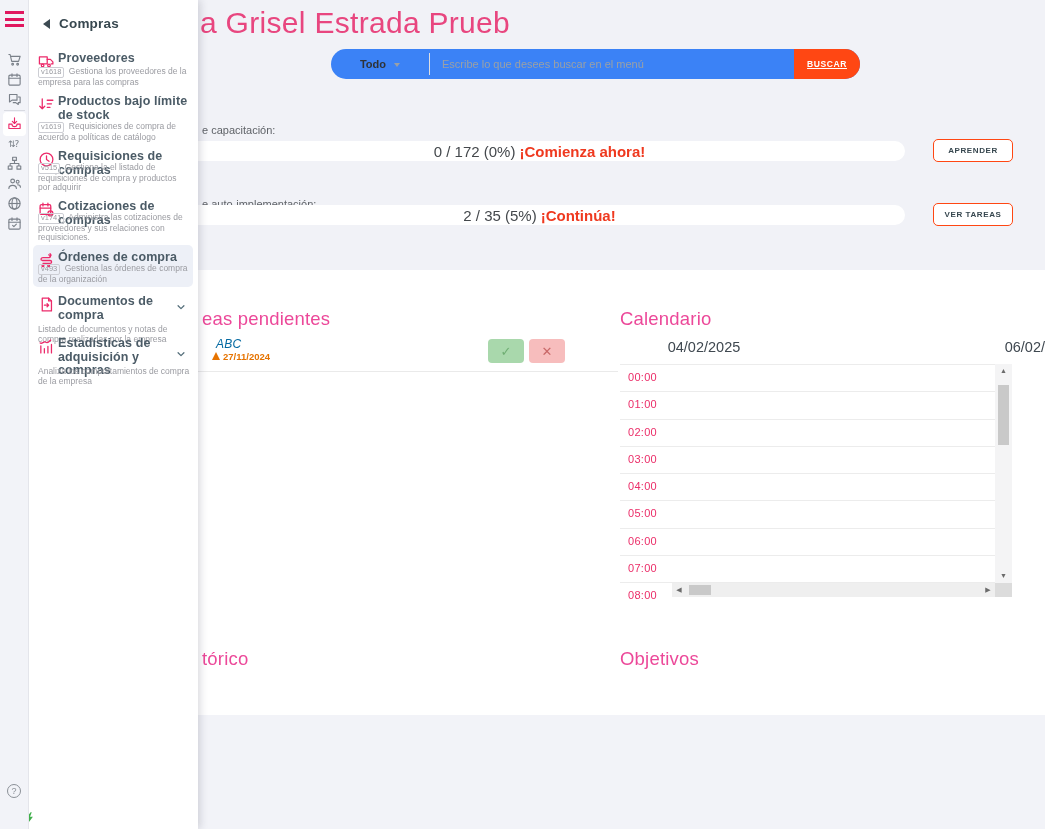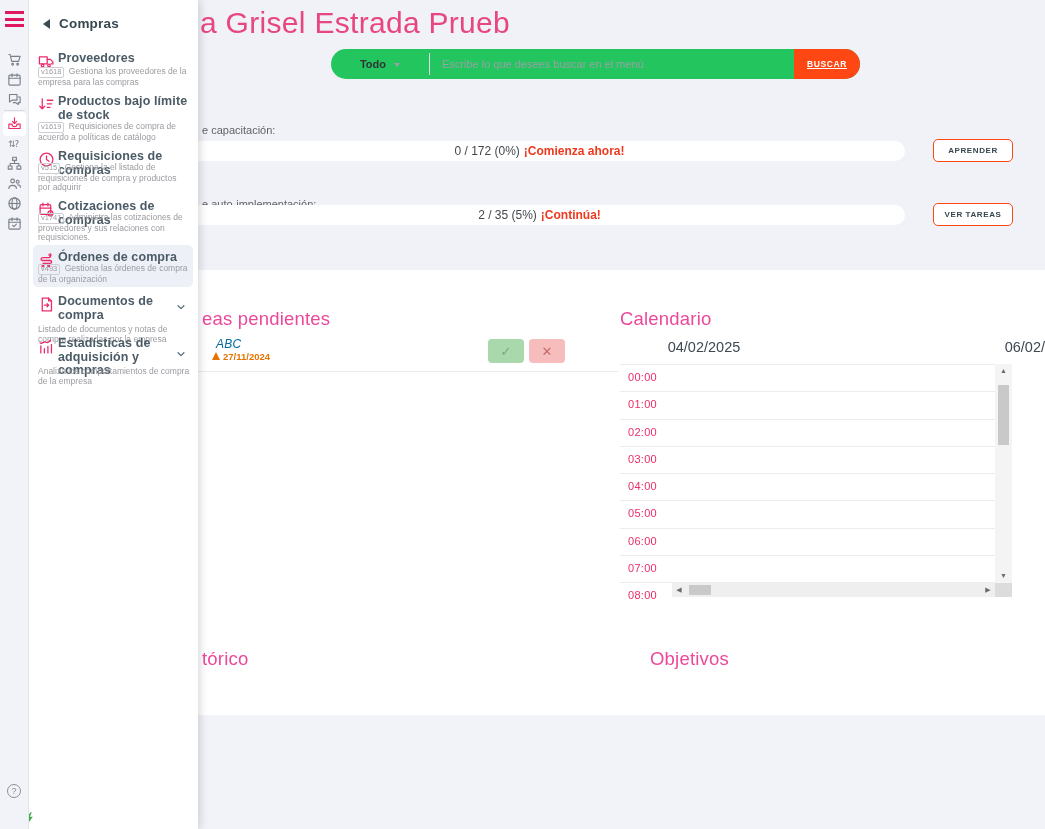--- a/index.html
+++ b/index.html
@@ -43,36 +43,36 @@
   .bolt { position:absolute; left:-6px; top:810px; width:14px; height:16px; color:#3fae4a; }
   .bolt svg { width:14px; height:16px; display:block; }
 
   
   .main { position:absolute; left:198px; top:0; width:773px; height:829px; background:#fff; }
   .sec-top { position:absolute; left:0; top:0; width:847px; height:270px; background:#f1f2f7; }
   .sec-footer { position:absolute; left:0; top:715px; width:847px; height:114px; background:#f2f3f8; }
 
   .page-title { position:absolute; left:2px; top:6px; font-size:30px; color:#e8467f; letter-spacing:.3px; white-space:nowrap; }
 
-  .search-pill { position:absolute; left:133px; top:49px; width:529px; height:30px; background:#22c55e;
+  .search-pill { position:absolute; left:133px; top:49px; width:529px; height:30px; background:#3b82f6;
     border-radius:16px; display:flex; align-items:stretch; }
   .search-filter { width:98px; display:flex; align-items:center; justify-content:center; gap:8px; cursor:pointer; }
   .search-filter b { font-size:11px; color:#2f3337; }
   .filter-chev { width:0; height:0; border-left:3.5px solid transparent; border-right:3.5px solid transparent;
     border-top:4px solid #9aa0a6; margin-top:2px; }
   .search-sep { width:1px; background:#dcdde2; margin:4px 0; }
   .search-input { flex:1; border:0; outline:none; background:transparent; font-size:11px; color:#333;
     padding:0 12px; font-family:inherit; }
   .search-input::placeholder { color:#9aa0a6; }
   .search-btn { width:66px; border:0; background:#ff4713; color:#fff; font-weight:bold; font-size:8.5px;
     letter-spacing:.6px; border-radius:0 16px 16px 0; cursor:pointer; font-family:inherit;text-decoration:underline; }
 
   .p-label { position:absolute; left:4px; font-size:11px; color:#5f6368; }
   .p-bar { position:absolute; left:-24px; width:731px; height:20px; background:#fff; border-radius:10px;
-    display:flex; align-items:center; justify-content:center; font-size:12px; }
+    display:flex; align-items:center; justify-content:center; font-size:15px; }
   .p-bar .val { color:#44484c; }
   .p-bar .cta { color:#ef391f; font-weight:bold; margin-left:4px; }
   .p-btn { position:absolute; left:735px; width:80px; height:23px; background:#fff; border:1.5px solid #ff4713;
     border-radius:5px; font-size:8px; font-weight:bold; letter-spacing:.6px; color:#37474f; cursor:pointer; font-family:inherit; }
 
   .sec-header { position:absolute; font-size:18.5px; color:#ec4899; letter-spacing:.2px; white-space:nowrap; }
 
   .task-name { position:absolute; left:18px; top:337px; font-size:12px; color:#0369a1; letter-spacing:.3px;font-style:italic; }
   .task-warn { position:absolute; left:14px; top:351px; font-size:9.5px; font-weight:bold; color:#e67300; }
   .task-warn .tri { display:inline-block; width:0; height:0; border-left:4.5px solid transparent;
@@ -163,21 +163,21 @@
       </div>
       <div class="hsb">
         <span class="arr" style="left:0;">◀</span>
         <span class="thumb"></span>
         <span class="arr" style="left:309px;">▶</span>
       </div>
       <div class="sb-corner"></div>
     </div>
 
     <div class="sec-header" style="left:4px; top:648px;">tórico</div>
-    <div class="sec-header" style="left:422px; top:648px;margin-left:30px;">Objetivos</div>
+    <div class="sec-header" style="left:422px; top:648px;">Objetivos</div>
   </div>
 
   <div class="menu-panel">
     <div class="active-bg"></div>
 
     <div class="menu-header">
       <span class="back-tri"></span>
       <b>Compras</b>
     </div>
 

